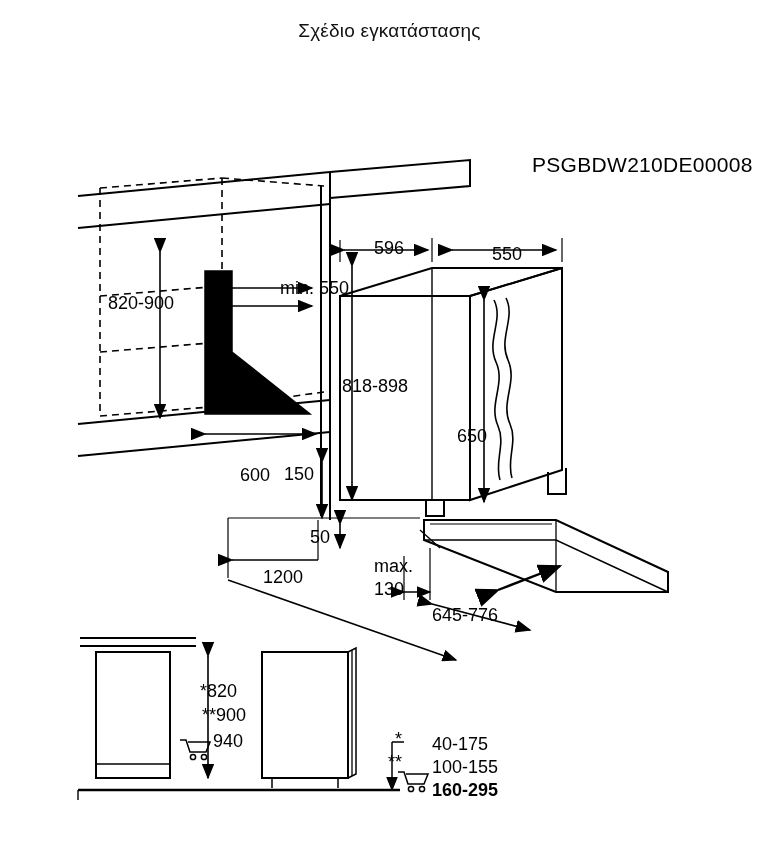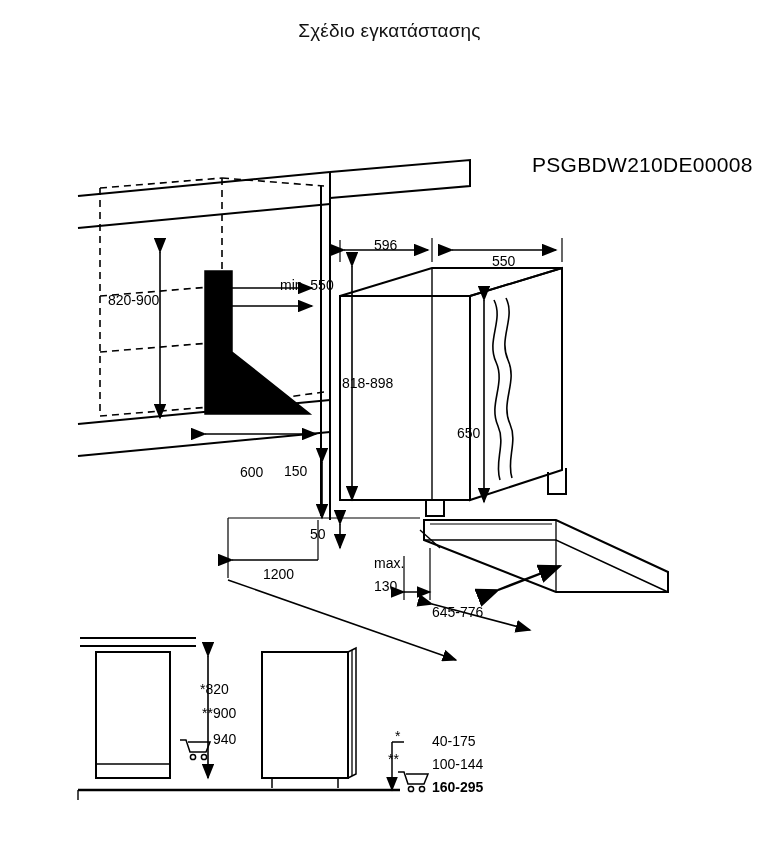--- a/index.html
+++ b/index.html
@@ -41,21 +41,21 @@
   }
   svg.drawing {
     position: absolute;
     left: 0;
     top: 0;
     width: 779px;
     height: 867px;
   }
   .lbl {
     position: absolute;
-    font-size: 14px;
+    font-size: 18px;
     white-space: pre;
     line-height: 1.12;
   }
   .lbl.tight { line-height: 1.05; }
 </style>
 </head>
 <body>
 
 <div id="page">
 
@@ -182,34 +182,34 @@
         <path d="M398 772 L404 772 L408 784 L424 784 L428 774 L406 774"></path>
         <circle cx="411" cy="789" r="2.6"></circle>
         <circle cx="422" cy="789" r="2.6"></circle>
       </g>
     </g>
   </svg>
 
   <div class="lbl" style="left:108px; top:293px;">820-900</div>
   <div class="lbl" style="left:232px; top:278px;padding-left:48px;">min. 550</div>
   <div class="lbl" style="left:374px; top:238px;">596</div>
-  <div class="lbl" style="left:492px; top:254px;text-align:right;">550</div>
+  <div class="lbl" style="left:492px; top:244px;text-align:right;">550</div>
   <div class="lbl" style="left:342px; top:376px;">818-898</div>
   <div class="lbl" style="left:457px; top:426px;">650</div>
   <div class="lbl" style="left:240px; top:421px;margin-top:44px;">600</div>
   <div class="lbl" style="left:284px; top:464px;">150</div>
   <div class="lbl" style="left:310px; top:527px;">50</div>
   <div class="lbl" style="left:263px; top:567px;">1200</div>
   <div class="lbl" style="left:374px; top:556px;">max.</div>
   <div class="lbl" style="left:374px; top:579px;">130</div>
   <div class="lbl" style="left:432px; top:605px;">645-776</div>
 
   <div class="lbl tight" style="left:200px; top:682px;">*820</div>
   <div class="lbl tight" style="left:188px; top:706px;margin-left:14px;">**900</div>
   <div class="lbl tight" style="left:213px; top:732px;">940</div>
 
   <div class="lbl" style="left:395px; top:729px;">*</div>
   <div class="lbl" style="left:432px; top:734px;">40-175</div>
   <div class="lbl" style="left:388px; top:752px;">**</div>
-  <div class="lbl" style="left:432px; top:757px;">100-144</div>
+  <div class="lbl" style="left:432px; top:757px;">100-155</div>
   <div class="lbl" style="left:432px; top:780px;font-weight:bold;">160-295</div>
 
 </div>
 
 </body></html>

